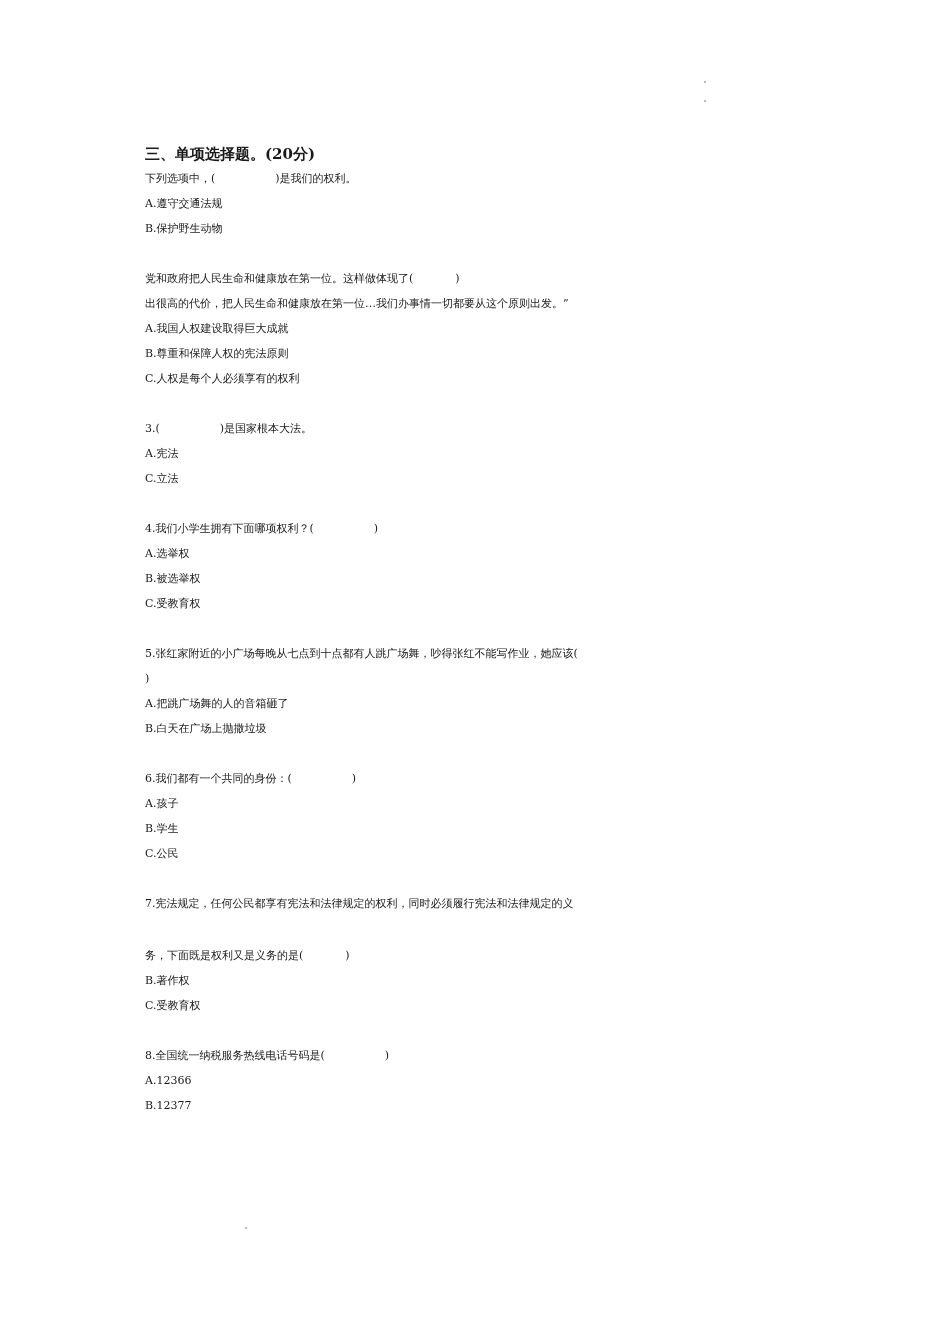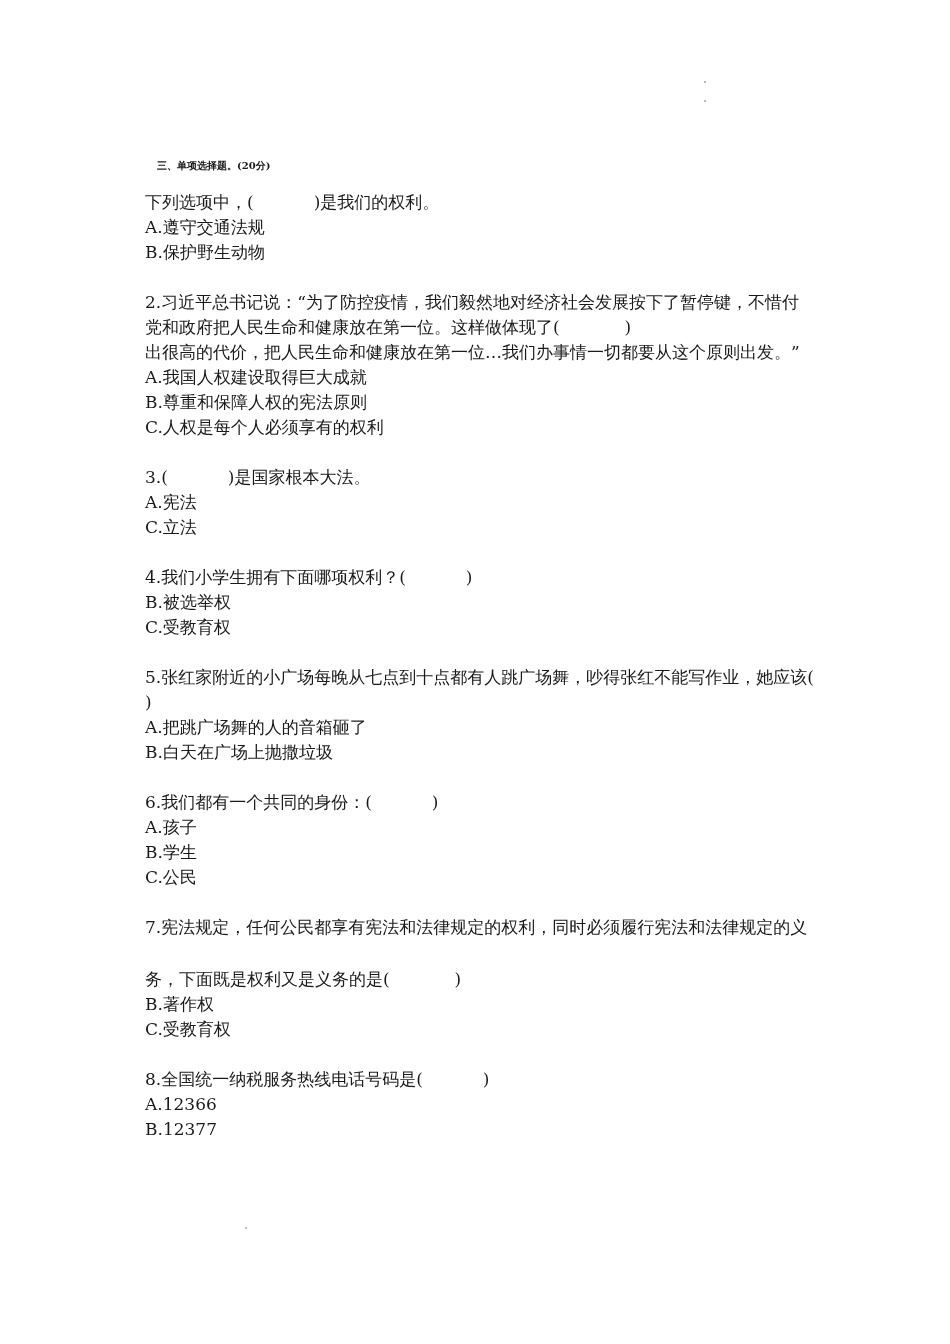--- a/index.html
+++ b/index.html
@@ -1,20 +1,20 @@
 <!DOCTYPE html>
 <html><head>
 <meta charset="utf-8">
 <style>
   html, body { margin: 0; padding: 0; background: #ffffff; }
   body { width: 950px; height: 1344px; position: relative; overflow: hidden;
          font-family: "DejaVu Serif", "Liberation Serif", serif; color: #1a1a1a; }
   .page { position: absolute; left: 145px; top: 142px; width: 680px; }
-  .section-title { font-weight: bold; font-size: 10px; line-height: 24px; height: 24px; margin: 12px; }
-  .line { font-size: 17px; line-height: 25px; height: 25px; white-space: nowrap; margin: 0; }
+  .section-title { font-weight: bold; font-size: 15px; line-height: 24px; height: 24px; margin: 0; }
+  .line { font-size: 11px; line-height: 25px; height: 25px; white-space: nowrap; margin: 0; }
   .question { margin-bottom: 25px; }
   .blank { display: inline-block; width: 60px; }
   .mark { position: absolute; width: 2px; height: 2px; background: #bbbbbb; }
 </style>
 </head>
 <body>
 
 <div class="mark" style="left:704px;top:81px;"></div>
 <div class="mark" style="left:704px;top:100px;"></div>
 <div class="mark" style="left:245px;top:1227px;"></div>
@@ -22,36 +22,36 @@
 <div class="page">
   <div class="section-title">三、单项选择题。(20分)</div>
 
   <div class="question">
     <div class="line"><span>下列选项中，(</span><span class="blank"></span><span>)是我们的权利。</span></div>
     <div class="line">A.遵守交通法规</div>
     <div class="line">B.保护野生动物</div>
   </div>
 
   <div class="question">
-    <div class="line">2.习近平总书记说：“为了防控疫情，我们毅然地对经济社会发展按下了暂停键，不惜付</div>
     <div class="line" style="white-space:pre;">党和政府把人民生命和健康放在第一位。这样做体现了(            )</div>
     <div class="line">出很高的代价，把人民生命和健康放在第一位…我们办事情一切都要从这个原则出发。”</div>
     <div class="line">A.我国人权建设取得巨大成就</div>
     <div class="line">B.尊重和保障人权的宪法原则</div>
     <div class="line">C.人权是每个人必须享有的权利</div>
   </div>
 
   <div class="question">
     <div class="line"><span>3.(</span><span class="blank"></span><span>)是国家根本大法。</span></div>
     <div class="line">A.宪法</div>
     <div class="line">C.立法</div>
   </div>
 
   <div class="question">
     <div class="line"><span>4.我们小学生拥有下面哪项权利？(</span><span class="blank"></span><span>)</span></div>
+    <div class="line">A.选举权</div>
     <div class="line">B.被选举权</div>
     <div class="line">C.受教育权</div>
   </div>
 
   <div class="question">
     <div class="line">5.张红家附近的小广场每晚从七点到十点都有人跳广场舞，吵得张红不能写作业，她应该(</div>
     <div class="line">)</div>
     <div class="line">A.把跳广场舞的人的音箱砸了</div>
     <div class="line">B.白天在广场上抛撒垃圾</div>
   </div>

